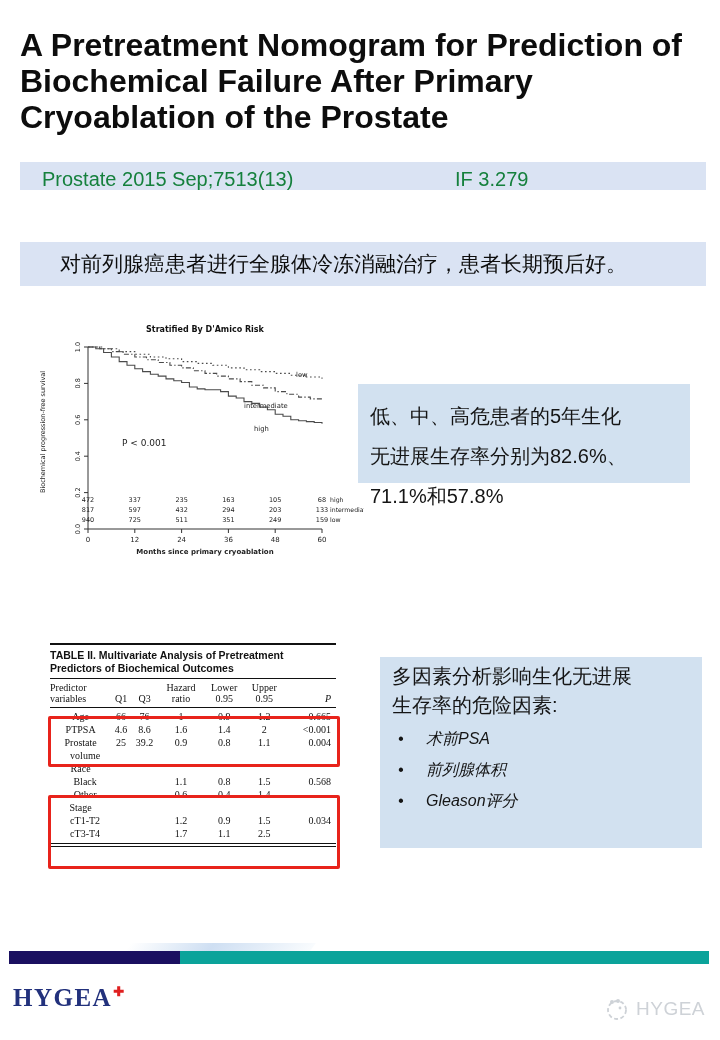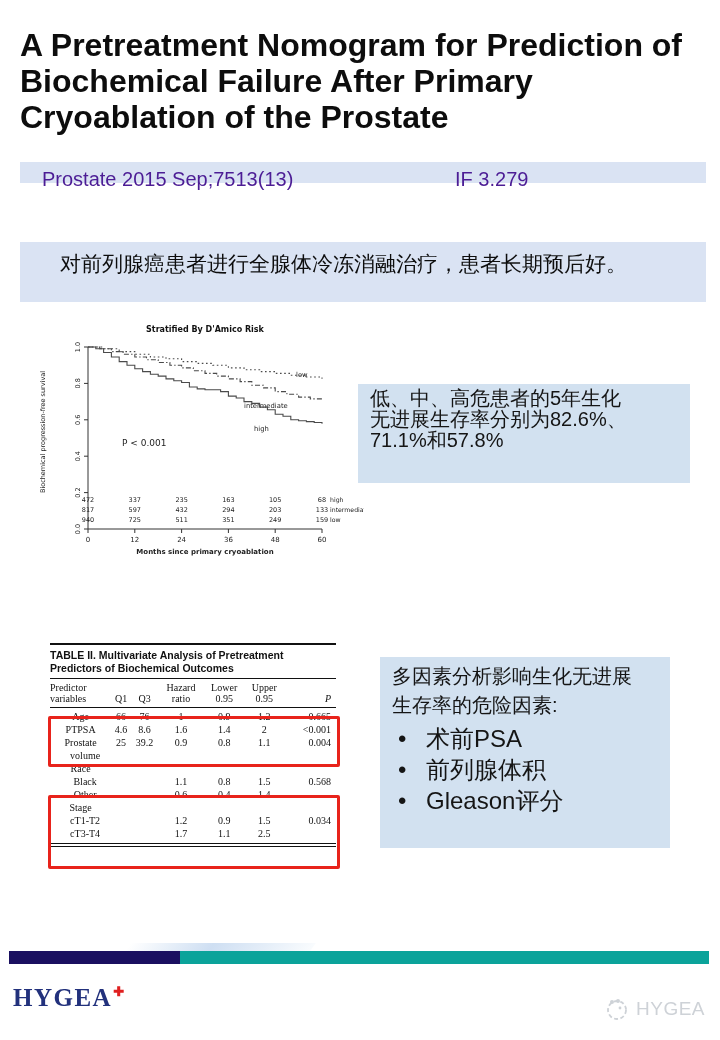--- a/index.html
+++ b/index.html
@@ -4,41 +4,41 @@
 <style>
   html,body{margin:0;padding:0;background:#ffffff;}
   .slide{position:relative;width:720px;height:1040px;background:#ffffff;overflow:hidden;
          font-family:"Liberation Sans",sans-serif;color:#111;}
 
   
   .slide-title{position:absolute;left:20px;top:27px;width:692px;margin:0;
 e               font-size:26.5px;line-height:36px;font-weight:bold;color:#0d0d0d;}
 
   
-  .journal-bar{position:absolute;left:20px;top:162px;width:686px;height:21px;
-               background:#dae3f3;font-size:20px;color:#4c1d95;text-align:center;}
+  .journal-bar{position:absolute;left:20px;top:162px;width:686px;height:28px;
+               background:#dae3f3;font-size:20px;color:#15803d;text-align:center;}
   .journal-bar .cite{position:absolute;left:22px;top:6px;}
   .journal-bar .if{position:absolute;left:435px;top:6px;}
 
   
-  .summary-bar{position:absolute;left:20px;top:242px;width:686px;height:60px;
+  .summary-bar{position:absolute;left:20px;top:242px;width:686px;height:44px;
                background:#dae3f3;font-size:21px;line-height:44px;padding-left:40px;
                box-sizing:border-box;color:#0d0d0d;}
 
   
   .km-figure{position:absolute;left:30px;top:316px;width:334px;height:248px;margin:0;background:#fff;}
   .km-figure svg{display:block;}
 
   
   .callout{position:absolute;background:#d2e1f0;color:#151515;box-sizing:border-box;}
-  .callout-1{left:358px;top:384px;width:332px;height:99px;font-size:20px;line-height:21px;padding:4px 12px;}
-  .callout-2{left:380px;top:657px;width:290px;height:191px;font-size:20px;padding:5px 12px;}
+  .callout-1{left:358px;top:384px;width:332px;height:99px;font-size:20px;line-height:40px;padding:12px 12px;}
+  .callout-2{left:380px;top:657px;width:322px;height:191px;font-size:20px;padding:5px 12px;}
   .callout-2 .heading{line-height:29px;}
   ul.risk-list{list-style:none;margin:3px 0 0;padding:0;}
-  ul.risk-list li{position:relative;padding-left:34px;font-size:24px;line-height:31px;}
+  ul.risk-list li{position:relative;padding-left:34px;font-size:16px;line-height:31px;font-style:italic;}
   ul.risk-list li::before{content:"\2022";position:absolute;left:6px;}
 
   
   .paper-table{position:absolute;left:50px;top:643px;width:286px;border-top:2px solid #111;
                font-family:"Liberation Serif",serif;}
   .tbl-caption{font-family:"Liberation Sans",sans-serif;font-weight:bold;font-size:10.5px;
                line-height:13px;color:#111;padding:4px 0 3px;border-bottom:1px solid #111;}
   .paper-table table{width:100%;border-collapse:collapse;font-size:10px;color:#111;}
   .paper-table thead tr{border-bottom:1px solid #111;}
   .paper-table th{font-weight:normal;text-align:center;vertical-align:bottom;

